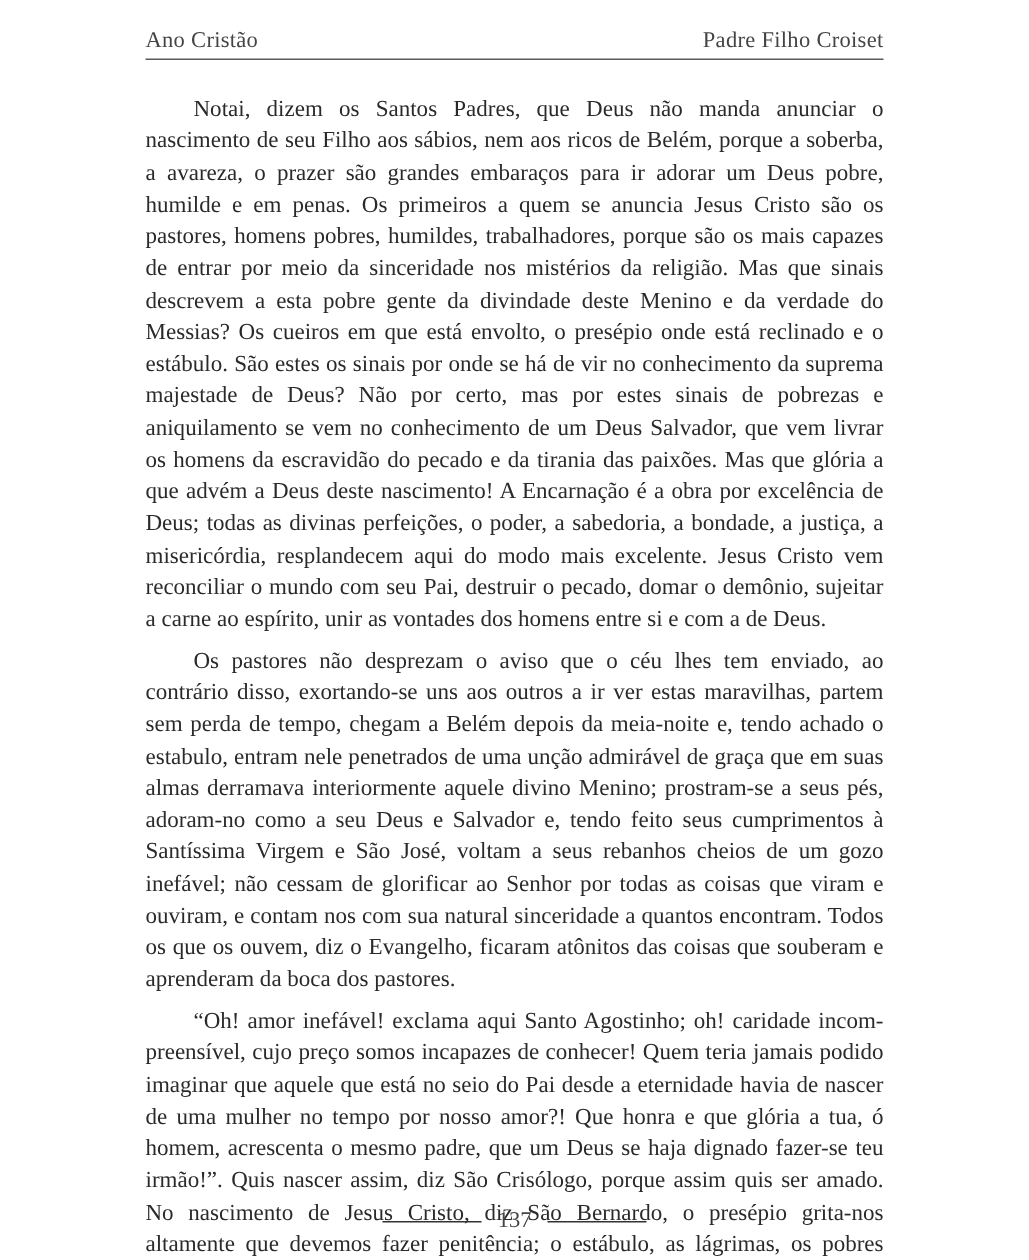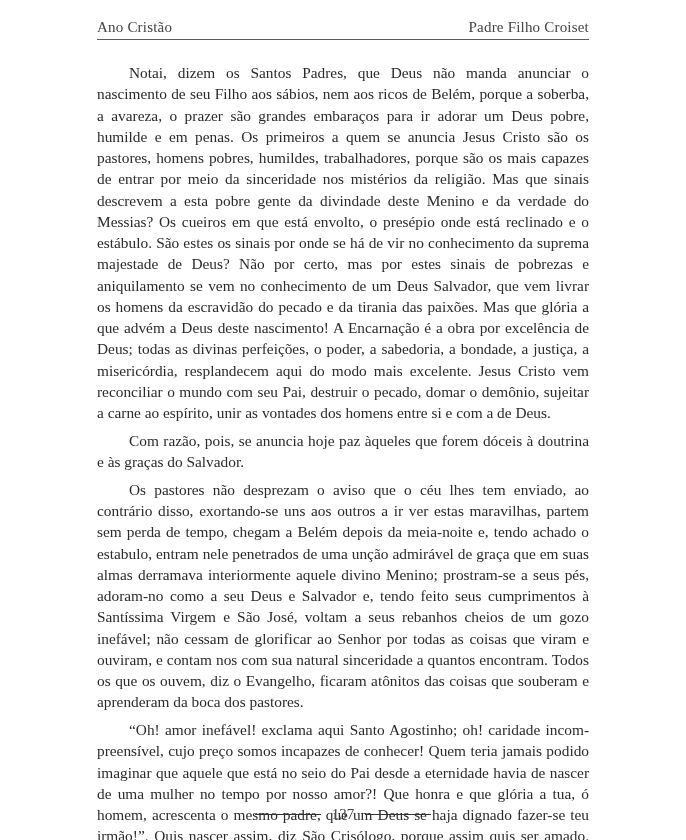--- a/index.html
+++ b/index.html
@@ -34,21 +34,20 @@
 <body>
 
 <div class="page">
   <div class="running-head">
     <span>Ano Cristão</span>
     <span>Padre Filho Croiset</span>
   </div>
 
   <div class="body-text">
     <p>Notai, dizem os Santos Padres, que Deus não manda anunciar o nascimento de seu Filho aos sábios, nem aos ricos de Belém, porque a soberba, a avareza, o prazer são grandes embaraços para ir adorar um Deus pobre, humilde e em penas. Os primeiros a quem se anuncia Jesus Cristo são os pastores, homens pobres, humildes, trabalhadores, porque são os mais capazes de entrar por meio da sinceridade nos mistérios da religião. Mas que sinais descrevem a esta pobre gente da divindade deste Menino e da verdade do Messias? Os cueiros em que está envolto, o presépio onde está reclinado e o estábulo. São estes os sinais por onde se há de vir no conhecimento da suprema majestade de Deus? Não por certo, mas por estes sinais de pobrezas e aniquilamento se vem no conhecimento de um Deus Salvador, que vem livrar os homens da escravidão do pecado e da tirania das paixões. Mas que glória a que advém a Deus deste nascimento! A En­carnação é a obra por excelência de Deus; todas as divinas perfeições, o poder, a sabedoria, a bondade, a justiça, a misericórdia, resplandecem aqui do modo mais excelente. Jesus Cristo vem reconciliar o mundo com seu Pai, destruir o pecado, domar o demônio, sujeitar a carne ao espírito, unir as vontades dos homens entre si e com a de Deus.</p>
-    <p>Com razão, pois, se anuncia hoje paz àqueles que forem dóceis à doutrina e às graças do Salvador.</p>
     <p>Os pastores não desprezam o aviso que o céu lhes tem enviado, ao contrário disso, exortando-se uns aos outros a ir ver estas maravilhas, partem sem perda de tempo, chegam a Belém depois da meia-noite e, tendo achado o estabulo, entram nele penetrados de uma unção admirável de graça que em suas almas derramava interiormente aquele divino Menino; prostram-se a seus pés, adoram-no como a seu Deus e Salvador e, tendo feito seus cumprimentos à Santíssima Virgem e São José, voltam a seus rebanhos cheios de um gozo inefável; não cessam de glorificar ao Senhor por todas as coisas que viram e ouviram, e contam nos com sua natural sinceridade a quantos encontram. Todos os que os ouvem, diz o Evangelho, ficaram atônitos das coisas que souberam e aprenderam da boca dos pastores.</p>
     <p>“Oh! amor inefável! exclama aqui Santo Agostinho; oh! caridade incom­preensível, cujo preço somos incapazes de conhecer! Quem teria jamais podido imaginar que aquele que está no seio do Pai desde a eternidade havia de nascer de uma mulher no tempo por nosso amor?! Que honra e que glória a tua, ó homem, acrescenta o mesmo padre, que um Deus se haja dignado fazer-se teu irmão!”. Quis nascer assim, diz São Crisólogo, porque assim quis ser amado. No nascimen­to de Jesus Cristo, diz São Bernardo, o presépio grita-nos altamente que devemos fazer penitência; o estábulo, as lágrimas, os pobres panos pregam a mesma vir­tude. Tudo prega no nascimento do Salvador, tudo é instrutivo, tudo é lição, e</p>
   </div>
 
   <div class="footer">
     <span class="rule"></span>
     <span class="num">137</span>
     <span class="rule"></span>
   </div>
 </div>

